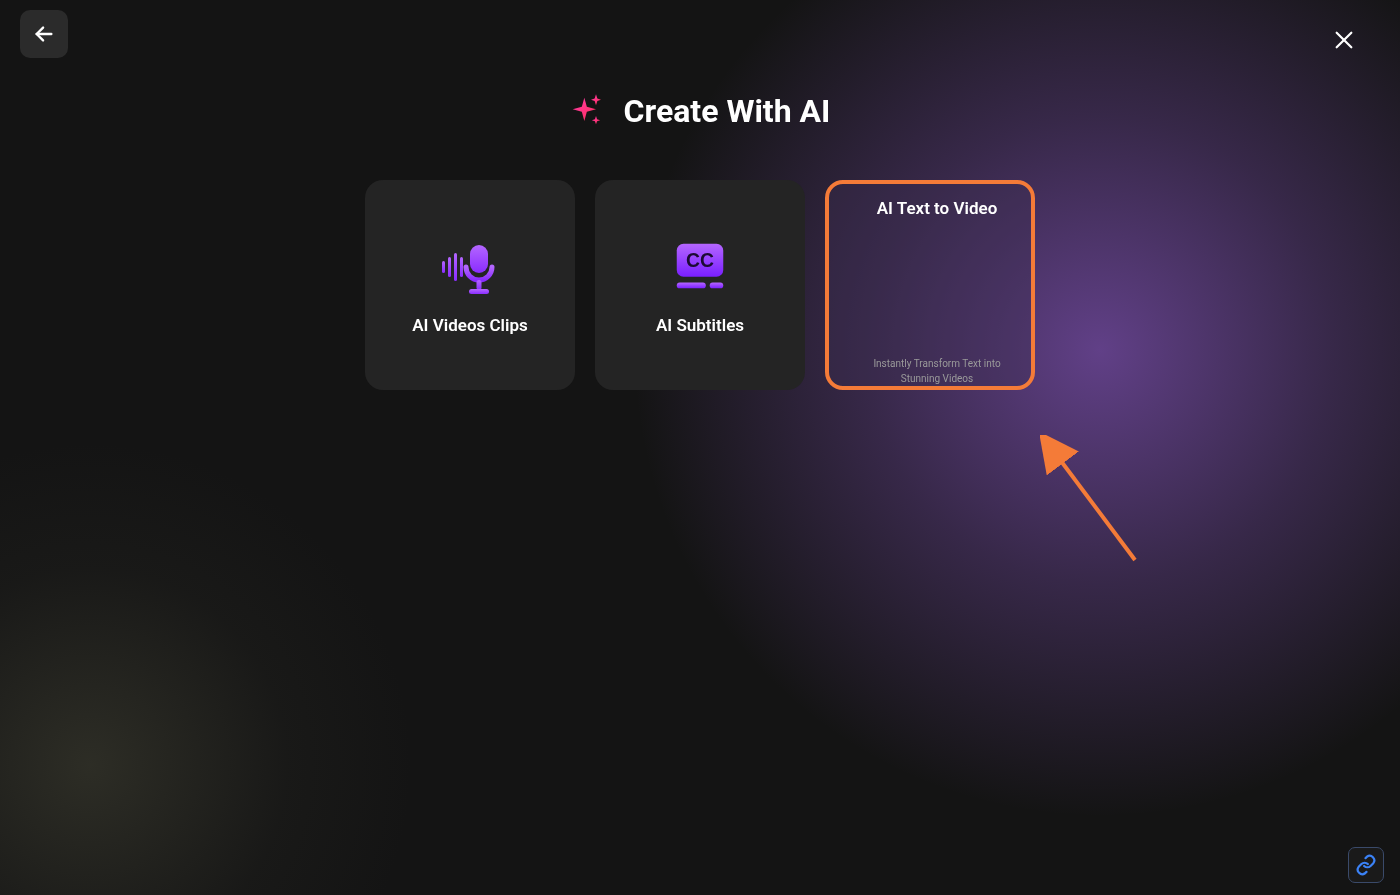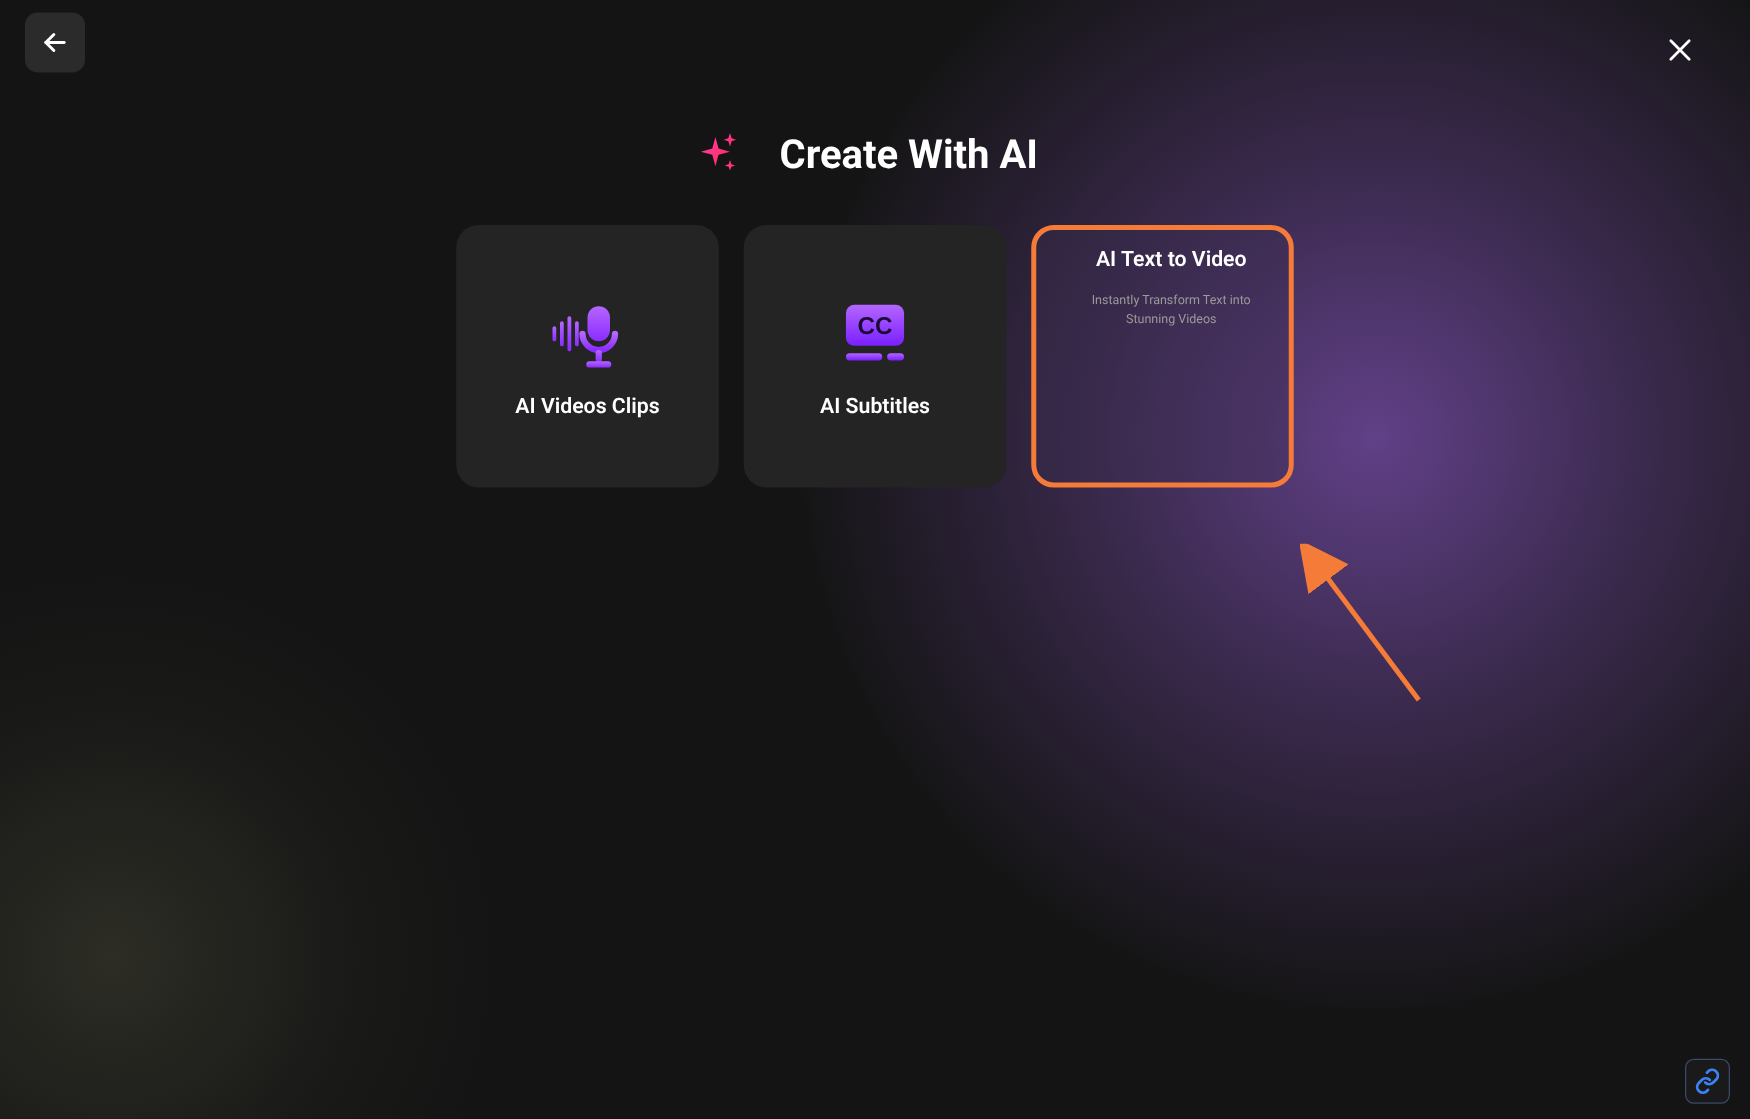--- a/index.html
+++ b/index.html
@@ -63,21 +63,21 @@
   .header {
     position: absolute;
     top: 88px; left: 0; width: 100%;
     display: flex; align-items: center; justify-content: center;
     gap: 14px;
     z-index: 3;
   }
   .header h1 {
     font-size: 32px;
     font-weight: 700;
-    margin: 16px;
+    margin: 4px;
   }
 
   .cards {
     position: absolute;
     top: 180px;
     left: 50%;
     transform: translateX(-50%);
     display: flex;
     gap: 20px;
     z-index: 3;
@@ -101,21 +101,21 @@
   }
   .card .title {
     font-size: 17px;
     font-weight: 600;
     color: #fff;
     text-align: center;
   }
   .card.selected {
     background: var(--card-bg-selected);
     border: 4px solid var(--highlight);
-    justify-content: flex-start;
+    justify-content: space-between;
     padding-left: 14px;
   }
   .card.selected .title {
     margin-top: 14px;
   }
   .card .subtitle {
     font-size: 10px;
     line-height: 1.45;
     color: var(--text-muted);
     text-align: center;

